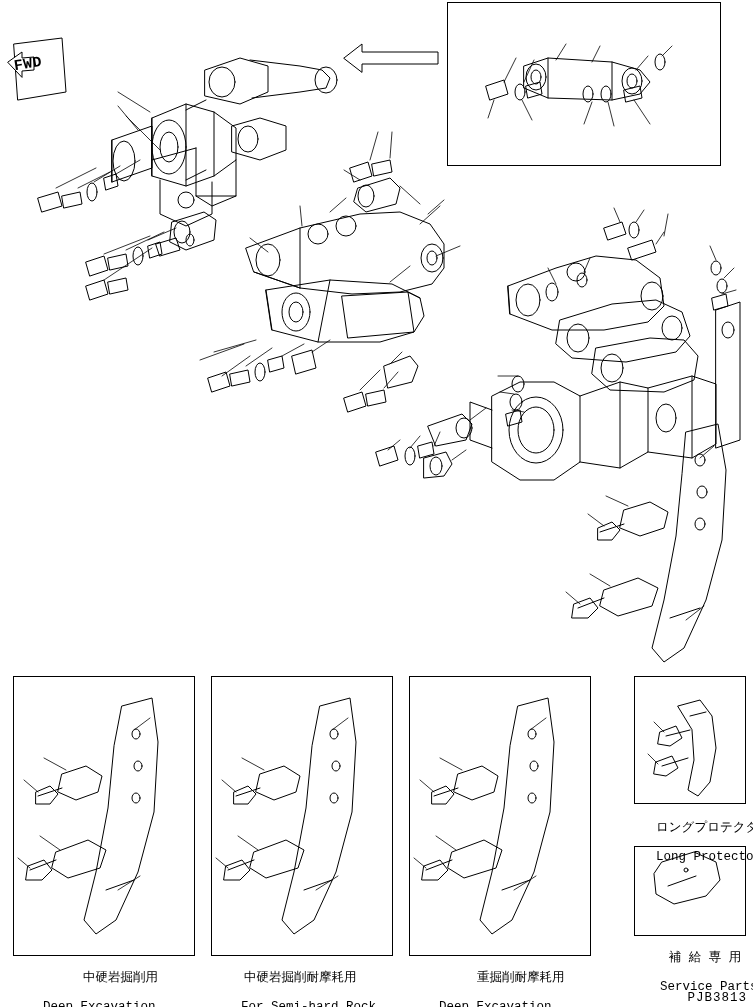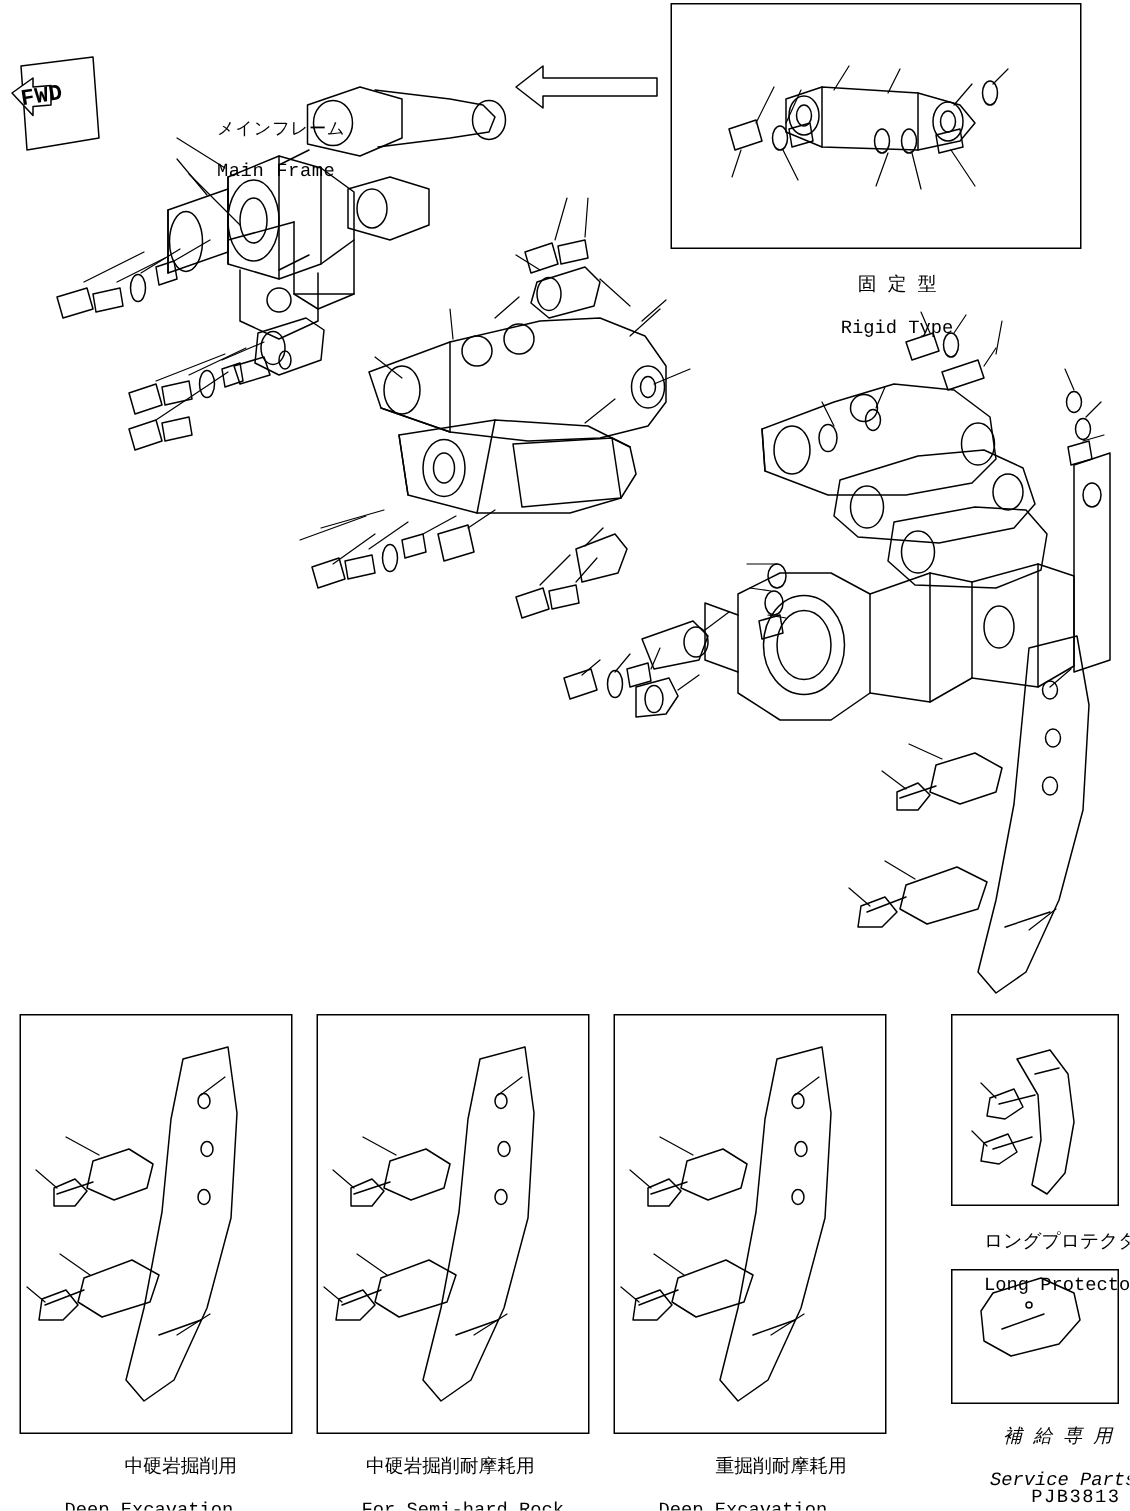--- a/index.html
+++ b/index.html
@@ -351,29 +351,21 @@
 
   <div class="box" style="left:447px;top:2px;width:272px;height:162px;"></div>
   <div class="box" style="left:13px;top:676px;width:180px;height:278px;"></div>
   <div class="box" style="left:211px;top:676px;width:180px;height:278px;"></div>
   <div class="box" style="left:409px;top:676px;width:180px;height:278px;"></div>
   <div class="box" style="left:634px;top:676px;width:110px;height:126px;"></div>
   <div class="box" style="left:634px;top:846px;width:110px;height:88px;"></div>
 
   <div class="lbl" style="left:14px;top:58px;font-size:15px;font-weight:bold;transform:rotate(-9deg);">FWD</div>
 
-  <div class="lbl" style="left:113px;top:64px;">
-    <span class="jp">メインフレーム</span><br>
-    <span>Main Frame</span>
-  </div>
-
-  <div class="cap" style="left:447px;top:168px;width:272px;">
-    <span class="jp">固 定 型</span><br>
-    <span>Rigid Type</span>
-  </div>
+
 
   <div class="cap" style="left:13px;top:956px;width:200px;text-align:left;">
     <span class="jp" style="margin-left:40px;">中硬岩掘削用</span><br>
     <span>Deep Excavation</span><br>
     <br>
     
   </div>
 
   <div class="cap" style="left:211px;top:956px;width:200px;text-align:left;">
     <span class="jp" style="margin-left:3px;">中硬岩掘削耐摩耗用</span><br>
@@ -387,20 +379,20 @@
     <span>Deep Excavation</span><br>
     <br>
     
   </div>
 
   <div class="cap" style="left:626px;top:806px;width:127px;">
     <span class="jp">ロングプロテクタ</span><br>
     <span>Long Protector</span>
   </div>
 
-  <div class="cap" style="left:630px;top:936px;width:120px;font-style:italic;">
+  <div class="cap" style="left:630px;top:936px;width:120px;">
     <span class="jp">補 給 専 用</span><br>
     <span>Service Parts</span>
   </div>
 
   <div class="partno">PJB3813</div>
 
 </div>
 
 </body></html>

